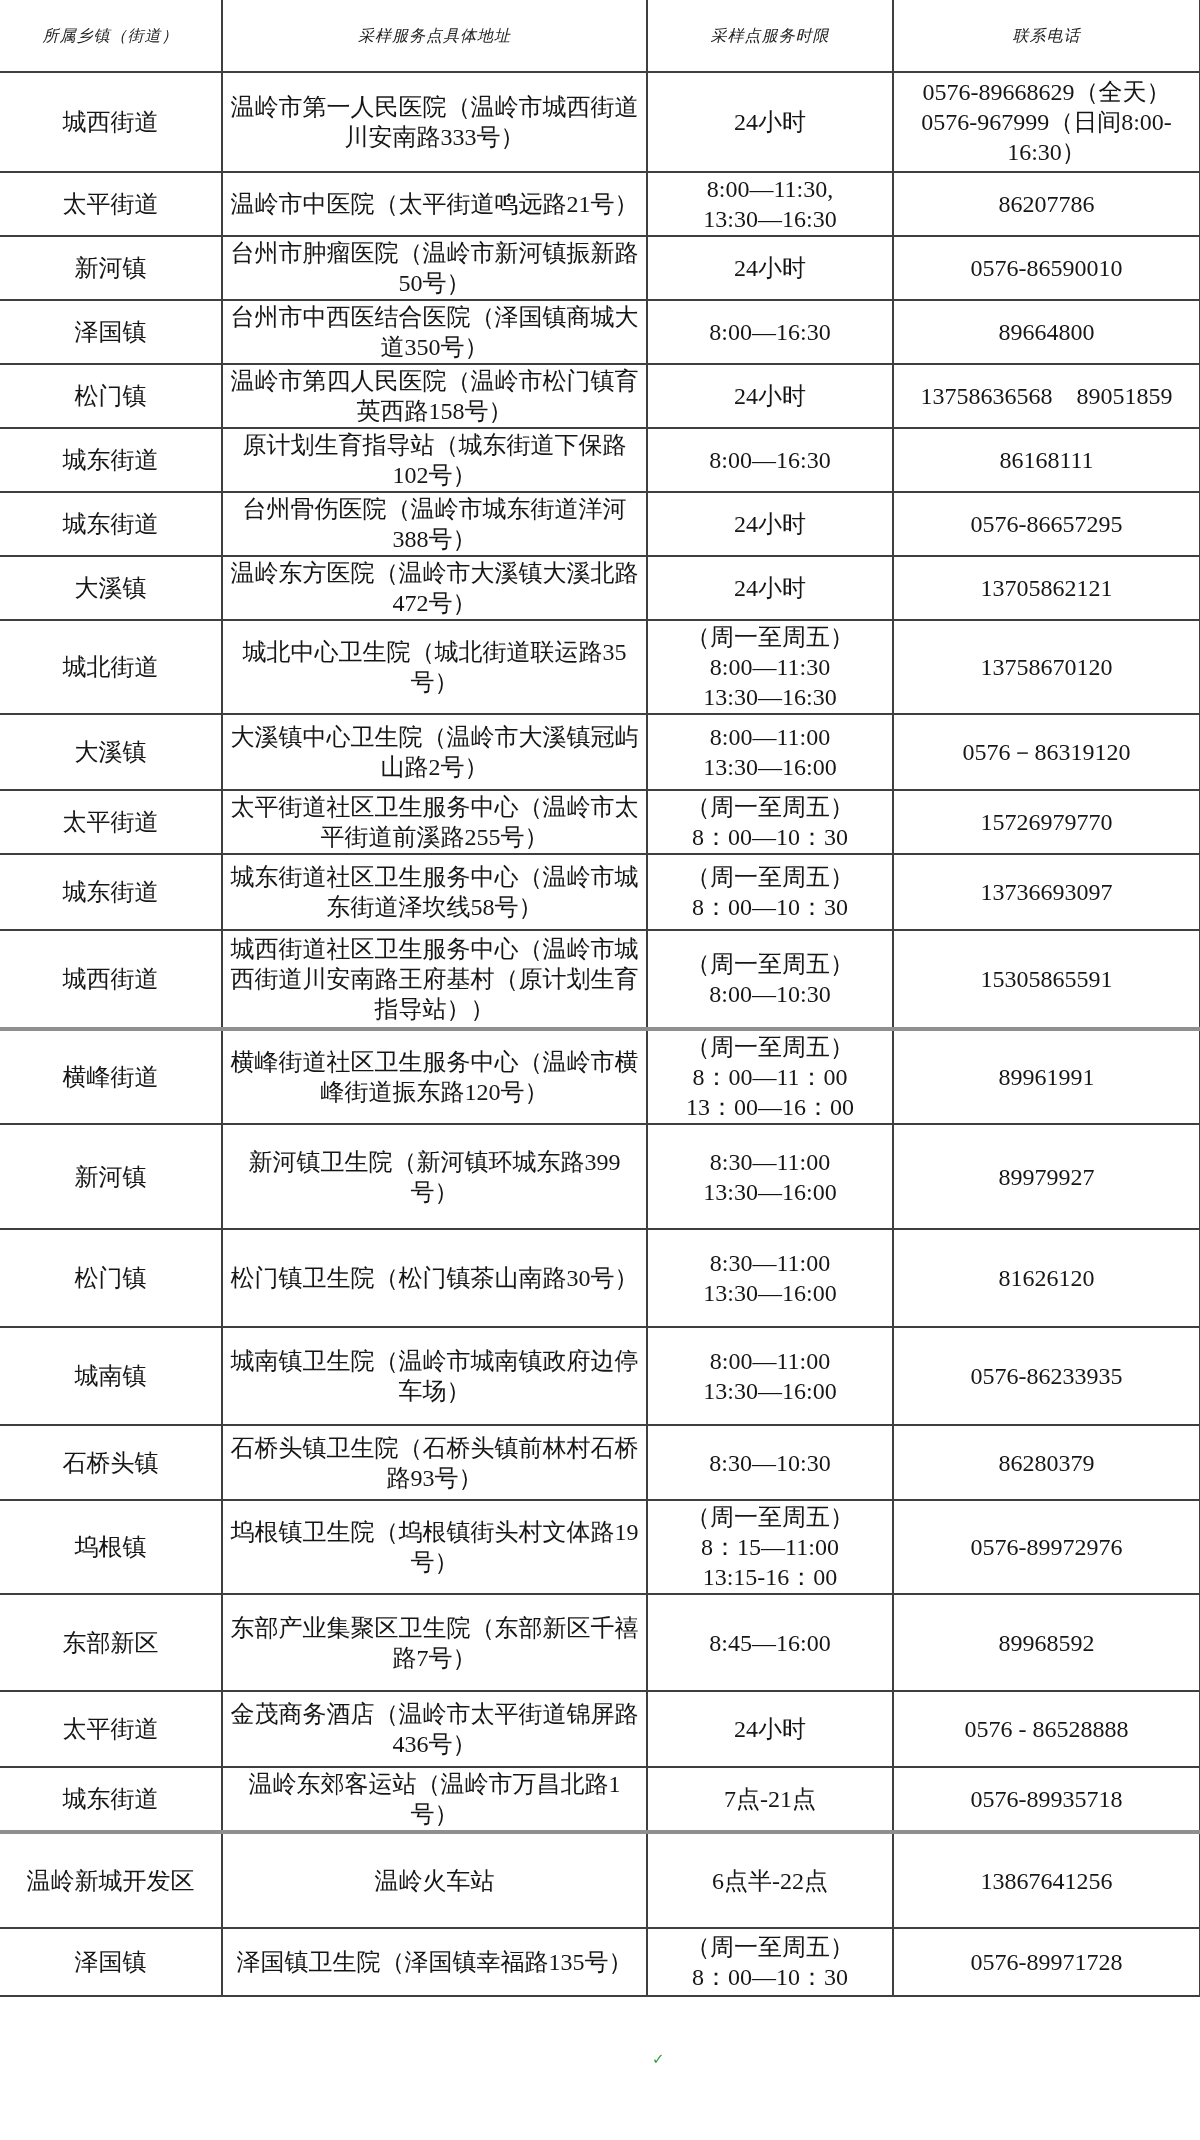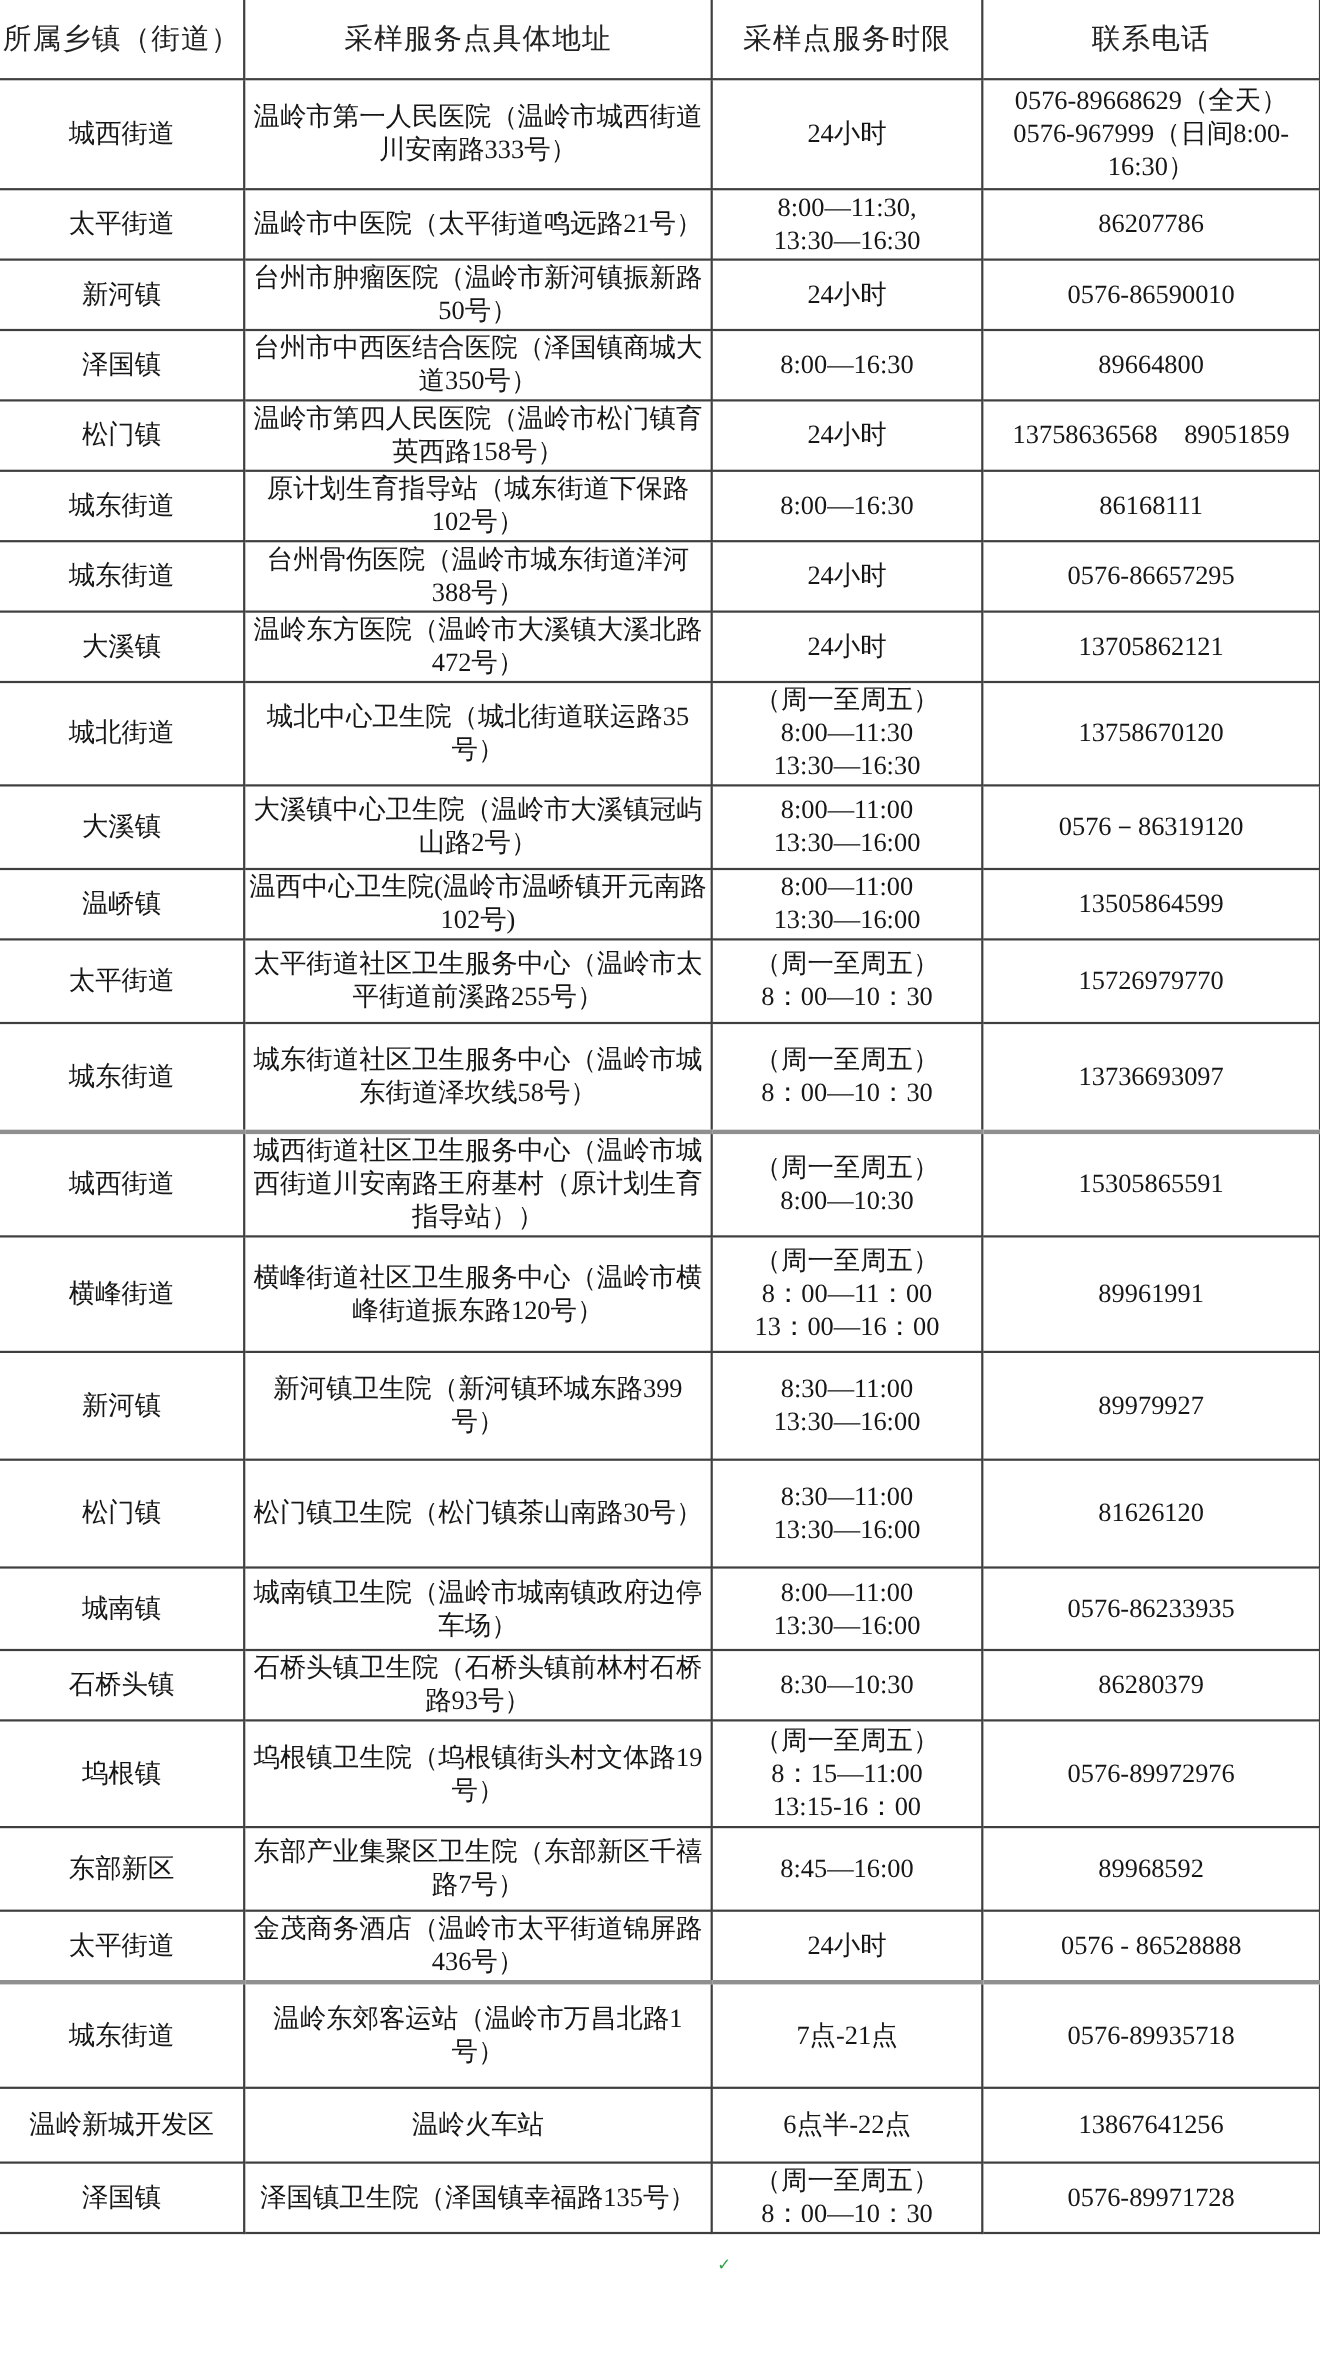--- a/index.html
+++ b/index.html
@@ -3,21 +3,21 @@
 <meta charset="utf-8">
 <style>
   html,body{margin:0;padding:0;background:#ffffff;}
   body{width:1200px;font-family:"Liberation Serif","DejaVu Serif",serif;color:#161616;}
   .page{position:relative;width:1200px;height:2140px;background:#fff;overflow:hidden;}
   table{border-collapse:collapse;table-layout:fixed;width:1200px;}
   td,th{border:2px solid #3f3f3f;text-align:center;vertical-align:middle;
         padding:1px 2px;font-weight:normal;font-size:24px;line-height:30px;
         white-space:pre-line;overflow:hidden;}
   thead tr{height:72px;}
-  thead th{font-size:26px;letter-spacing:1px;color:#222;border-top:none;}
+  thead th{font-size:16px;letter-spacing:1px;color:#222;border-top:none;font-style:italic;}
   th:first-child,td:first-child{border-left:none;}
   
   tbody tr:nth-child(1){height:100px}  tbody tr:nth-child(2){height:60px}
   tbody tr:nth-child(3){height:62px}   tbody tr:nth-child(4){height:62px}
   tbody tr:nth-child(5){height:63px}   tbody tr:nth-child(6){height:62px}
   tbody tr:nth-child(7){height:63px}   tbody tr:nth-child(8){height:63px}
   tbody tr:nth-child(9){height:93px}   tbody tr:nth-child(10){height:76px}
   tbody tr:nth-child(11){height:62px}  tbody tr:nth-child(12){height:76px}
   tbody tr:nth-child(13){height:99px}  tbody tr:nth-child(14){height:80px}
   tbody tr:nth-child(15){height:105px} tbody tr:nth-child(16){height:98px}
@@ -111,27 +111,20 @@
     <td>13758670120</td>
   </tr>
         <tr>
     <td>大溪镇</td>
     <td>大溪镇中心卫生院（温岭市大溪镇冠屿山路2号）</td>
     <td>8:00—11:00
 13:30—16:00</td>
     <td>0576－86319120</td>
   </tr>
         <tr>
-    <td>温峤镇</td>
-    <td>温西中心卫生院(温岭市温峤镇开元南路102号)</td>
-    <td>8:00—11:00
-13:30—16:00</td>
-    <td>13505864599</td>
-  </tr>
-        <tr>
     <td>太平街道</td>
     <td>太平街道社区卫生服务中心（温岭市太平街道前溪路255号）</td>
     <td>（周一至周五）
 8：00—10：30</td>
     <td>15726979770</td>
   </tr>
         <tr>
     <td>城东街道</td>
     <td>城东街道社区卫生服务中心（温岭市城东街道泽坎线58号）</td>
     <td>（周一至周五）

